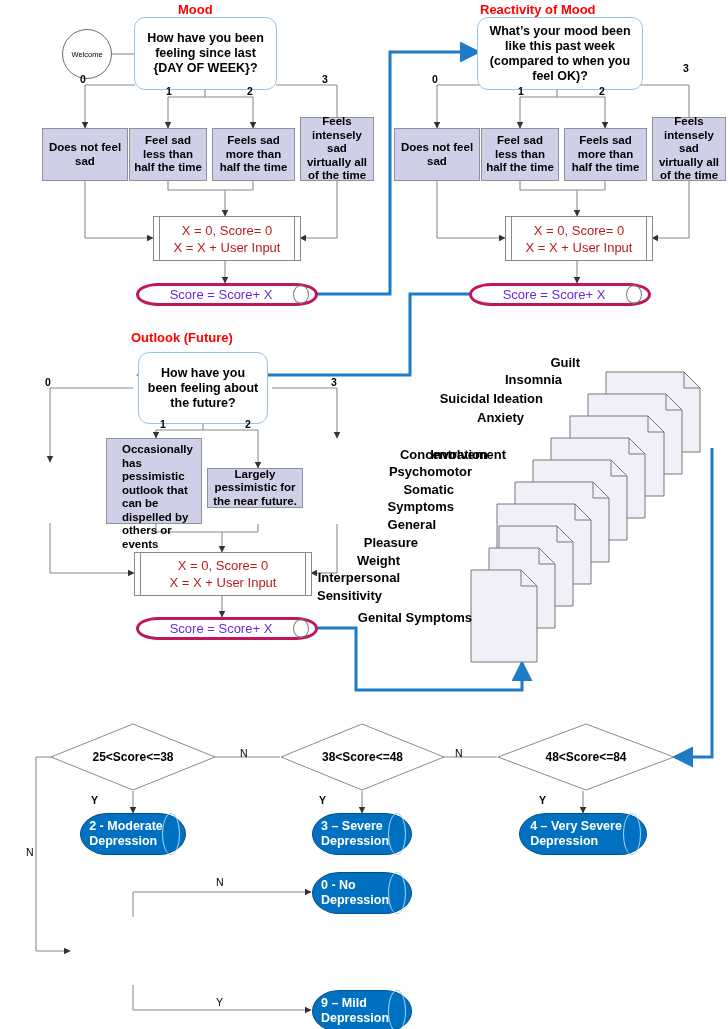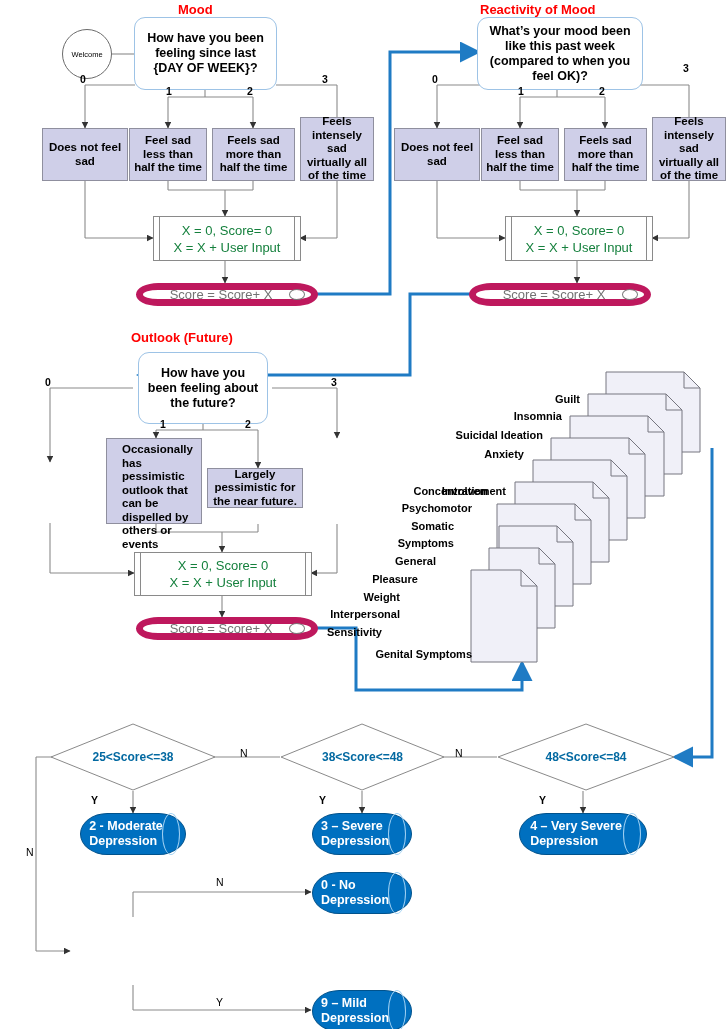--- a/index.html
+++ b/index.html
@@ -35,35 +35,35 @@
   
   .answer{
     border:1px solid #8f8f9e; background:#CFCFE8;
     font-weight:bold; font-size:11.5px; line-height:13.5px; padding:2px 3px;
   }
   .answer.left{justify-content:flex-start;text-align:left;align-items:flex-start;padding:4px 15px;}
 
   
   .process{
     border:1px solid #8a8a8a; background:#ffffff;
-    font-size:13px; line-height:17px; color:#15803d;
+    font-size:13px; line-height:17px; color:#b91c1c;
     position:absolute; box-sizing:border-box;
   }
   .process:before, .process:after{
     content:""; position:absolute; top:0; bottom:0; width:0; border-left:1px solid #8a8a8a;
   }
   .process:before{left:5px;}
   .process:after{right:5px;}
   .process .ptxt{position:absolute;left:8px;right:8px;top:50%;transform:translateY(-50%);text-align:center;}
 
   
   .cyl{
     position:absolute;box-sizing:border-box;
-    border:7px solid #be185d; border-radius:50px/26px; background:#ffffff;
-    font-size:13px; color:#737373;
+    border:3px solid #be185d; border-radius:50px/26px; background:#ffffff;
+    font-size:13px; color:#6d28d9;
     display:flex;align-items:center;justify-content:center;
   }
   .cyl:after{
     content:""; position:absolute; right:6px; top:-1px; bottom:-1px; width:14px;
     border:1px solid #7b7b7b; border-radius:50%/50%; border-left-color:#7b7b7b;
     background:transparent;
   }
   .cyl .ctxt{position:relative;z-index:2;transform:translateX(-6px);}
 
   
@@ -72,28 +72,28 @@
     font-size:12.5px;line-height:15px; border-radius:34px/26px;
   }
   .cyl.result:after{border-color:#9fd0f2;right:5px;width:16px;}
   .cyl.result .ctxt{transform:translateX(-7px);}
 
   
   .diamond{position:absolute;box-sizing:border-box;}
   .diamond .dshape{position:absolute;left:0;top:0;width:100%;height:100%;}
   .diamond .dtxt{
     position:absolute;left:0;top:50%;width:100%;transform:translateY(-50%);
-    text-align:center;font-weight:bold;font-size:12px;color:#0369a1;
+    text-align:center;font-weight:bold;font-size:12px;color:#000000;
   }
 
   
   .pagestack{position:absolute;left:0;top:0;}
   .stacklabel{
-    position:absolute;font-weight:bold;font-size:11px;line-height:14px;
-    text-align:right;white-space:nowrap;color:#000;margin-top:36px;
+    position:absolute;font-weight:bold;font-size:13px;line-height:14px;
+    text-align:right;white-space:nowrap;color:#000;
   }
 
   
   .elabel{position:absolute;font-weight:bold;font-size:10.5px;color:#000;}
   .elabel.thin{font-weight:normal;font-size:10.5px;}
 </style>
 </head>
 <body>
 
 <div id="stage">

